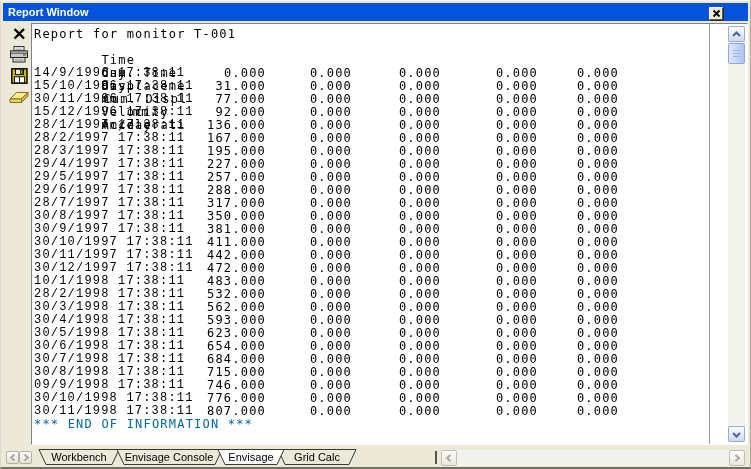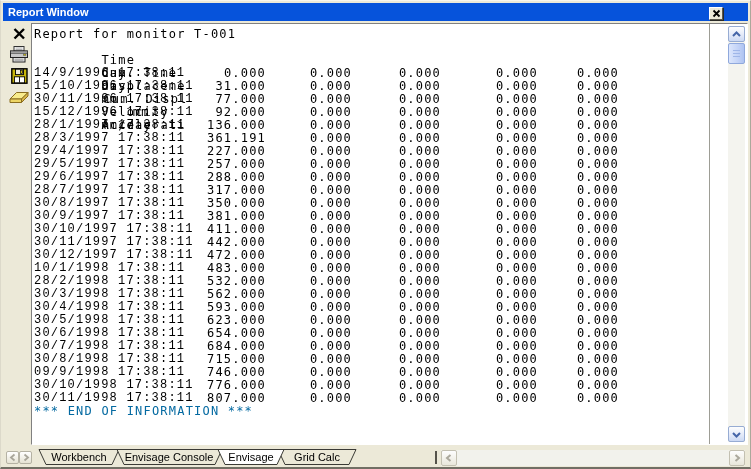--- a/index.html
+++ b/index.html
@@ -179,21 +179,22 @@
         <span class="h5">mm/day</span>
         <span class="h6"></span>
       </div>
 
       <div>
           <div class="r"><span class="c1">14/9/1996 17:38:11</span><span class="c2">0.000</span><span class="c3">0.000</span><span class="c4">0.000</span><span class="c5">0.000</span><span class="c6">0.000</span></div>
           <div class="r"><span class="c1">15/10/1996 17:38:11</span><span class="c2">31.000</span><span class="c3">0.000</span><span class="c4">0.000</span><span class="c5">0.000</span><span class="c6">0.000</span></div>
           <div class="r"><span class="c1">30/11/1996 17:38:11</span><span class="c2">77.000</span><span class="c3">0.000</span><span class="c4">0.000</span><span class="c5">0.000</span><span class="c6">0.000</span></div>
           <div class="r"><span class="c1">15/12/1996 17:38:11</span><span class="c2">92.000</span><span class="c3">0.000</span><span class="c4">0.000</span><span class="c5">0.000</span><span class="c6">0.000</span></div>
           <div class="r"><span class="c1">28/1/1997 17:38:11</span><span class="c2">136.000</span><span class="c3">0.000</span><span class="c4">0.000</span><span class="c5">0.000</span><span class="c6">0.000</span></div>
-          <div class="r"><span class="c1">28/3/1997 17:38:11</span><span class="c2">361.191</span><span class="c3">0.000</span><span class="c4">0.000</span><span class="c5">0.000</span><span class="c6">0.000</span></div>
+          <div class="r"><span class="c1">28/2/1997 17:38:11</span><span class="c2">167.000</span><span class="c3">0.000</span><span class="c4">0.000</span><span class="c5">0.000</span><span class="c6">0.000</span></div>
+          <div class="r"><span class="c1">28/3/1997 17:38:11</span><span class="c2">195.000</span><span class="c3">0.000</span><span class="c4">0.000</span><span class="c5">0.000</span><span class="c6">0.000</span></div>
           <div class="r"><span class="c1">29/4/1997 17:38:11</span><span class="c2">227.000</span><span class="c3">0.000</span><span class="c4">0.000</span><span class="c5">0.000</span><span class="c6">0.000</span></div>
           <div class="r"><span class="c1">29/5/1997 17:38:11</span><span class="c2">257.000</span><span class="c3">0.000</span><span class="c4">0.000</span><span class="c5">0.000</span><span class="c6">0.000</span></div>
           <div class="r"><span class="c1">29/6/1997 17:38:11</span><span class="c2">288.000</span><span class="c3">0.000</span><span class="c4">0.000</span><span class="c5">0.000</span><span class="c6">0.000</span></div>
           <div class="r"><span class="c1">28/7/1997 17:38:11</span><span class="c2">317.000</span><span class="c3">0.000</span><span class="c4">0.000</span><span class="c5">0.000</span><span class="c6">0.000</span></div>
           <div class="r"><span class="c1">30/8/1997 17:38:11</span><span class="c2">350.000</span><span class="c3">0.000</span><span class="c4">0.000</span><span class="c5">0.000</span><span class="c6">0.000</span></div>
           <div class="r"><span class="c1">30/9/1997 17:38:11</span><span class="c2">381.000</span><span class="c3">0.000</span><span class="c4">0.000</span><span class="c5">0.000</span><span class="c6">0.000</span></div>
           <div class="r"><span class="c1">30/10/1997 17:38:11</span><span class="c2">411.000</span><span class="c3">0.000</span><span class="c4">0.000</span><span class="c5">0.000</span><span class="c6">0.000</span></div>
           <div class="r"><span class="c1">30/11/1997 17:38:11</span><span class="c2">442.000</span><span class="c3">0.000</span><span class="c4">0.000</span><span class="c5">0.000</span><span class="c6">0.000</span></div>
           <div class="r"><span class="c1">30/12/1997 17:38:11</span><span class="c2">472.000</span><span class="c3">0.000</span><span class="c4">0.000</span><span class="c5">0.000</span><span class="c6">0.000</span></div>
           <div class="r"><span class="c1">10/1/1998 17:38:11</span><span class="c2">483.000</span><span class="c3">0.000</span><span class="c4">0.000</span><span class="c5">0.000</span><span class="c6">0.000</span></div>

